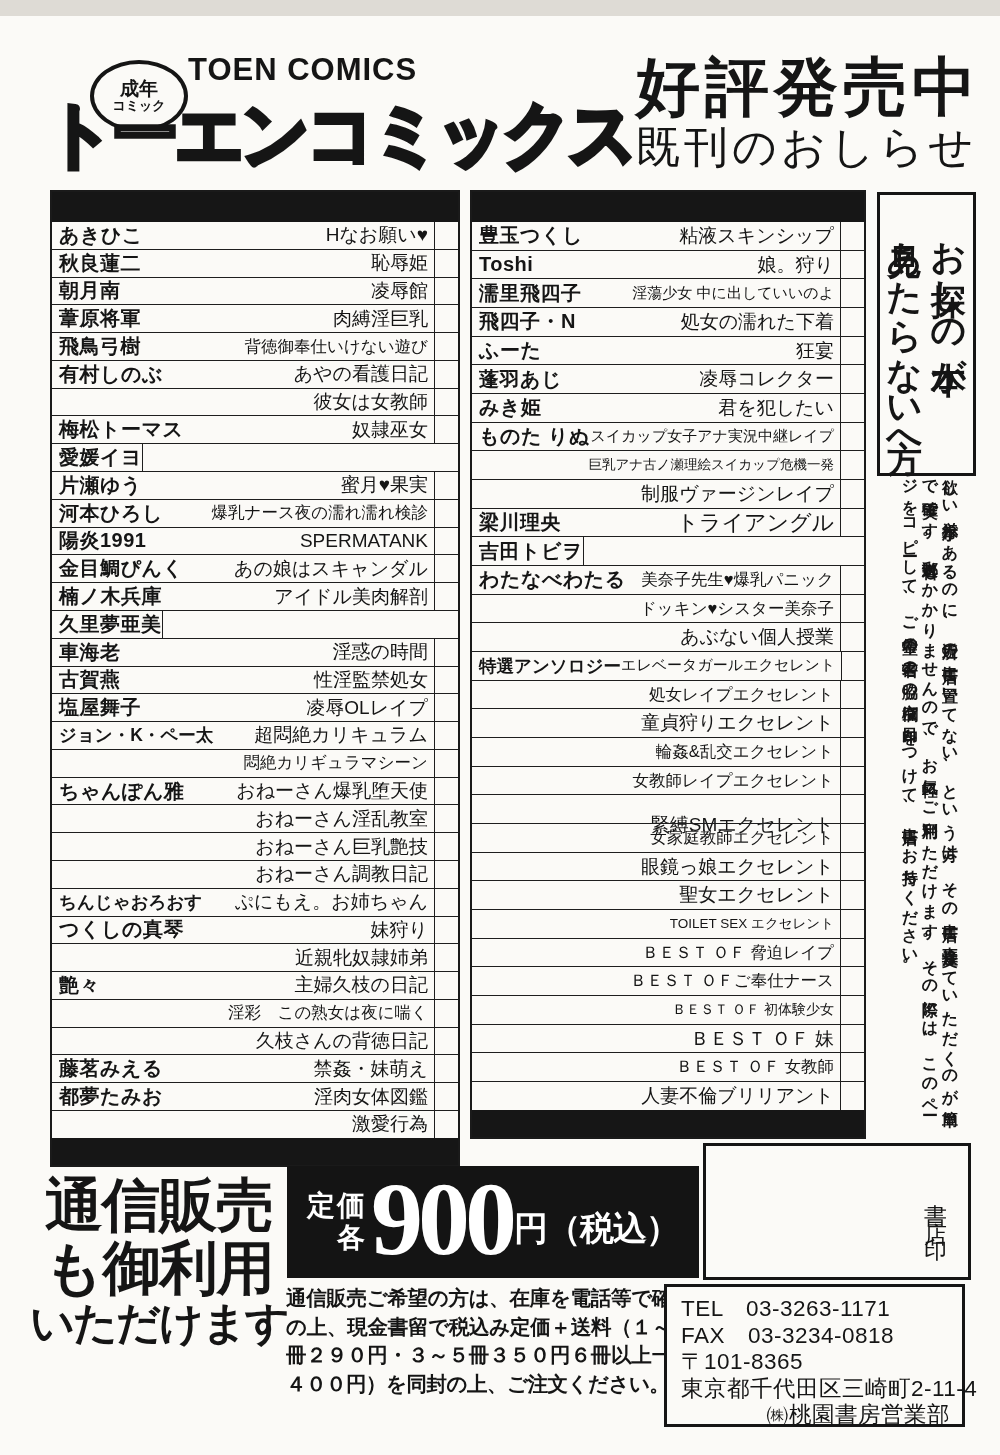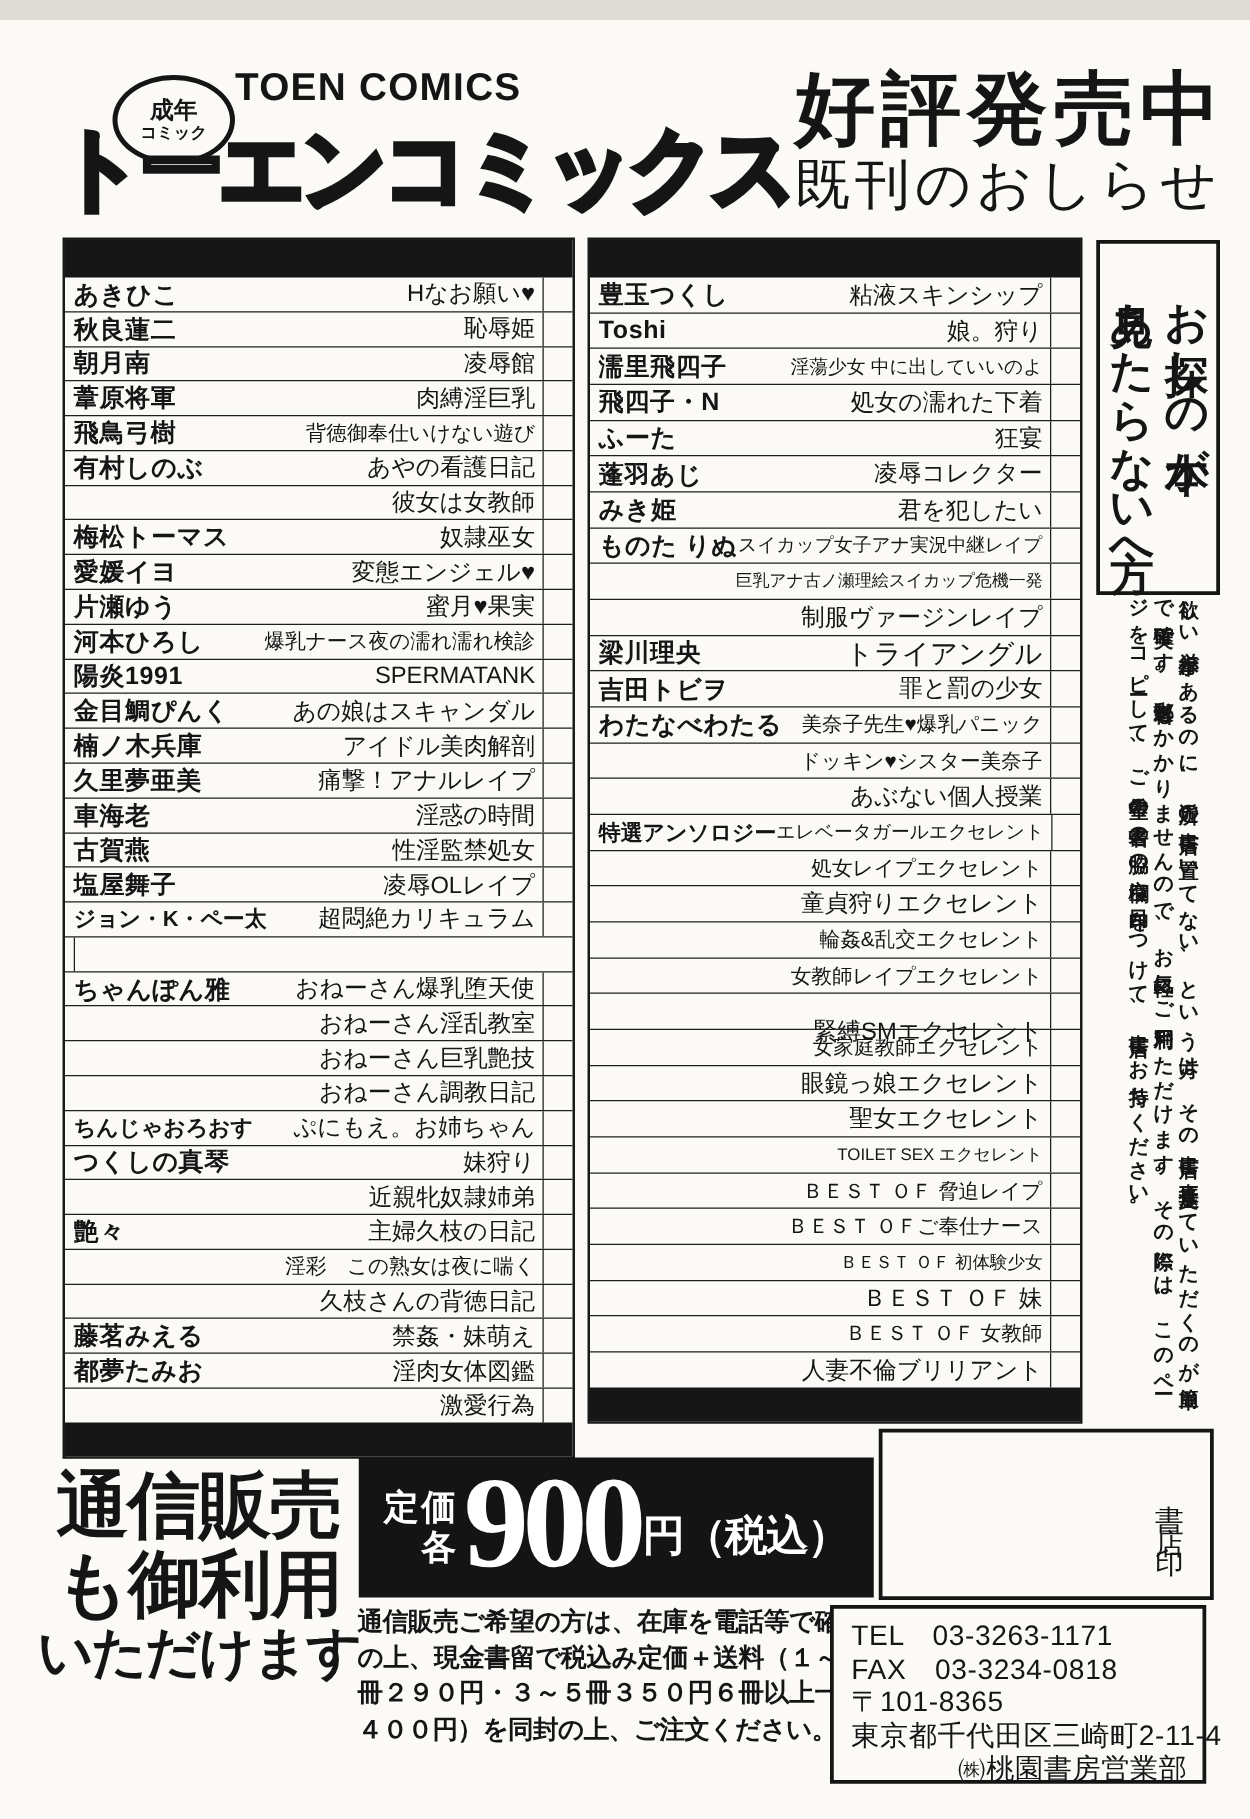--- a/index.html
+++ b/index.html
@@ -111,21 +111,20 @@
           <span class="title" style="font-size: 19px;">彼女は女教師</span>
           <span class="check"></span>
         </div>
         <div class="trow">
           <span class="author">梅松トーマス</span>
           <span class="title" style="font-size: 19px;">奴隷巫女</span>
           <span class="check"></span>
         </div>
         <div class="trow">
           <span class="author">愛媛イヨ</span>
-          <span class="title" style="font-size: 19px;">変態エンジェル♥</span>
           <span class="check"></span>
         </div>
         <div class="trow">
           <span class="author">片瀬ゆう</span>
           <span class="title" style="font-size: 19px;">蜜月♥果実</span>
           <span class="check"></span>
         </div>
         <div class="trow">
           <span class="author">河本ひろし</span>
           <span class="title" style="font-size: 16.5px;">爆乳ナース夜の濡れ濡れ検診</span>
@@ -141,21 +140,20 @@
           <span class="title" style="font-size: 19px;">あの娘はスキャンダル</span>
           <span class="check"></span>
         </div>
         <div class="trow">
           <span class="author">楠ノ木兵庫</span>
           <span class="title" style="font-size: 19px;">アイドル美肉解剖</span>
           <span class="check"></span>
         </div>
         <div class="trow">
           <span class="author">久里夢亜美</span>
-          <span class="title" style="font-size: 19px;">痛撃！アナルレイプ</span>
           <span class="check"></span>
         </div>
         <div class="trow">
           <span class="author">車海老</span>
           <span class="title" style="font-size: 19px;">淫惑の時間</span>
           <span class="check"></span>
         </div>
         <div class="trow">
           <span class="author">古賀燕</span>
           <span class="title" style="font-size: 19px;">性淫監禁処女</span>
@@ -166,20 +164,21 @@
           <span class="title" style="font-size: 19px;">凌辱OLレイプ</span>
           <span class="check"></span>
         </div>
         <div class="trow">
           <span class="author sm">ジョン・K・ペー太</span>
           <span class="title" style="font-size: 19px;">超悶絶カリキュラム</span>
           <span class="check"></span>
         </div>
         <div class="trow">
           <span class="author"></span>
+          <span class="title" style="font-size: 16.5px;">悶絶カリギュラマシーン</span>
           <span class="check"></span>
         </div>
         <div class="trow">
           <span class="author">ちゃんぽん雅</span>
           <span class="title" style="font-size: 19px;">おねーさん爆乳堕天使</span>
           <span class="check"></span>
         </div>
         <div class="trow">
           <span class="author"></span>
           <span class="title" style="font-size: 19px;">おねーさん淫乱教室</span>
@@ -297,21 +296,20 @@
           <span class="title" style="font-size: 19px;">制服ヴァージンレイプ</span>
           <span class="check"></span>
         </div>
         <div class="trow">
           <span class="author">梁川理央</span>
           <span class="title" style="font-size: 22px;">トライアングル</span>
           <span class="check"></span>
         </div>
         <div class="trow">
           <span class="author">吉田トビヲ</span>
-          <span class="title" style="font-size: 19px;">罪と罰の少女</span>
           <span class="check"></span>
         </div>
         <div class="trow">
           <span class="author">わたなべわたる</span>
           <span class="title" style="font-size: 16.5px;">美奈子先生♥爆乳パニック</span>
           <span class="check"></span>
         </div>
         <div class="trow">
           <span class="author"></span>
           <span class="title" style="font-size: 16.5px;">ドッキン♥シスター美奈子</span>

